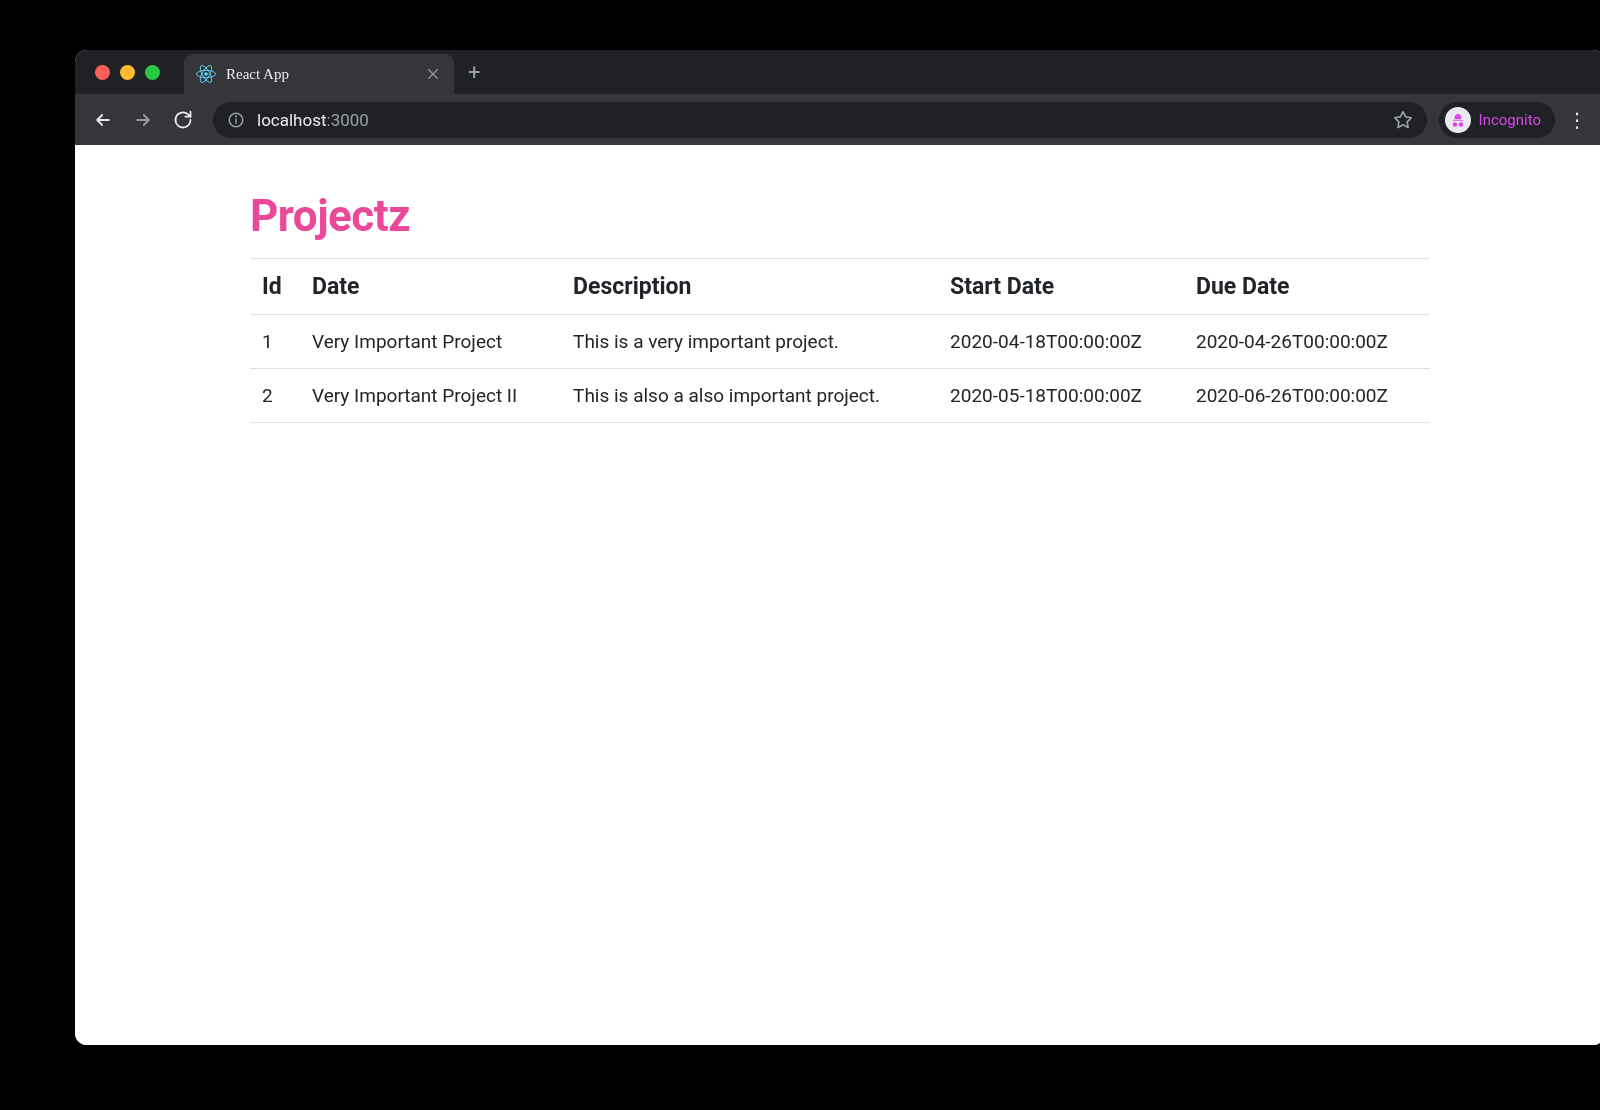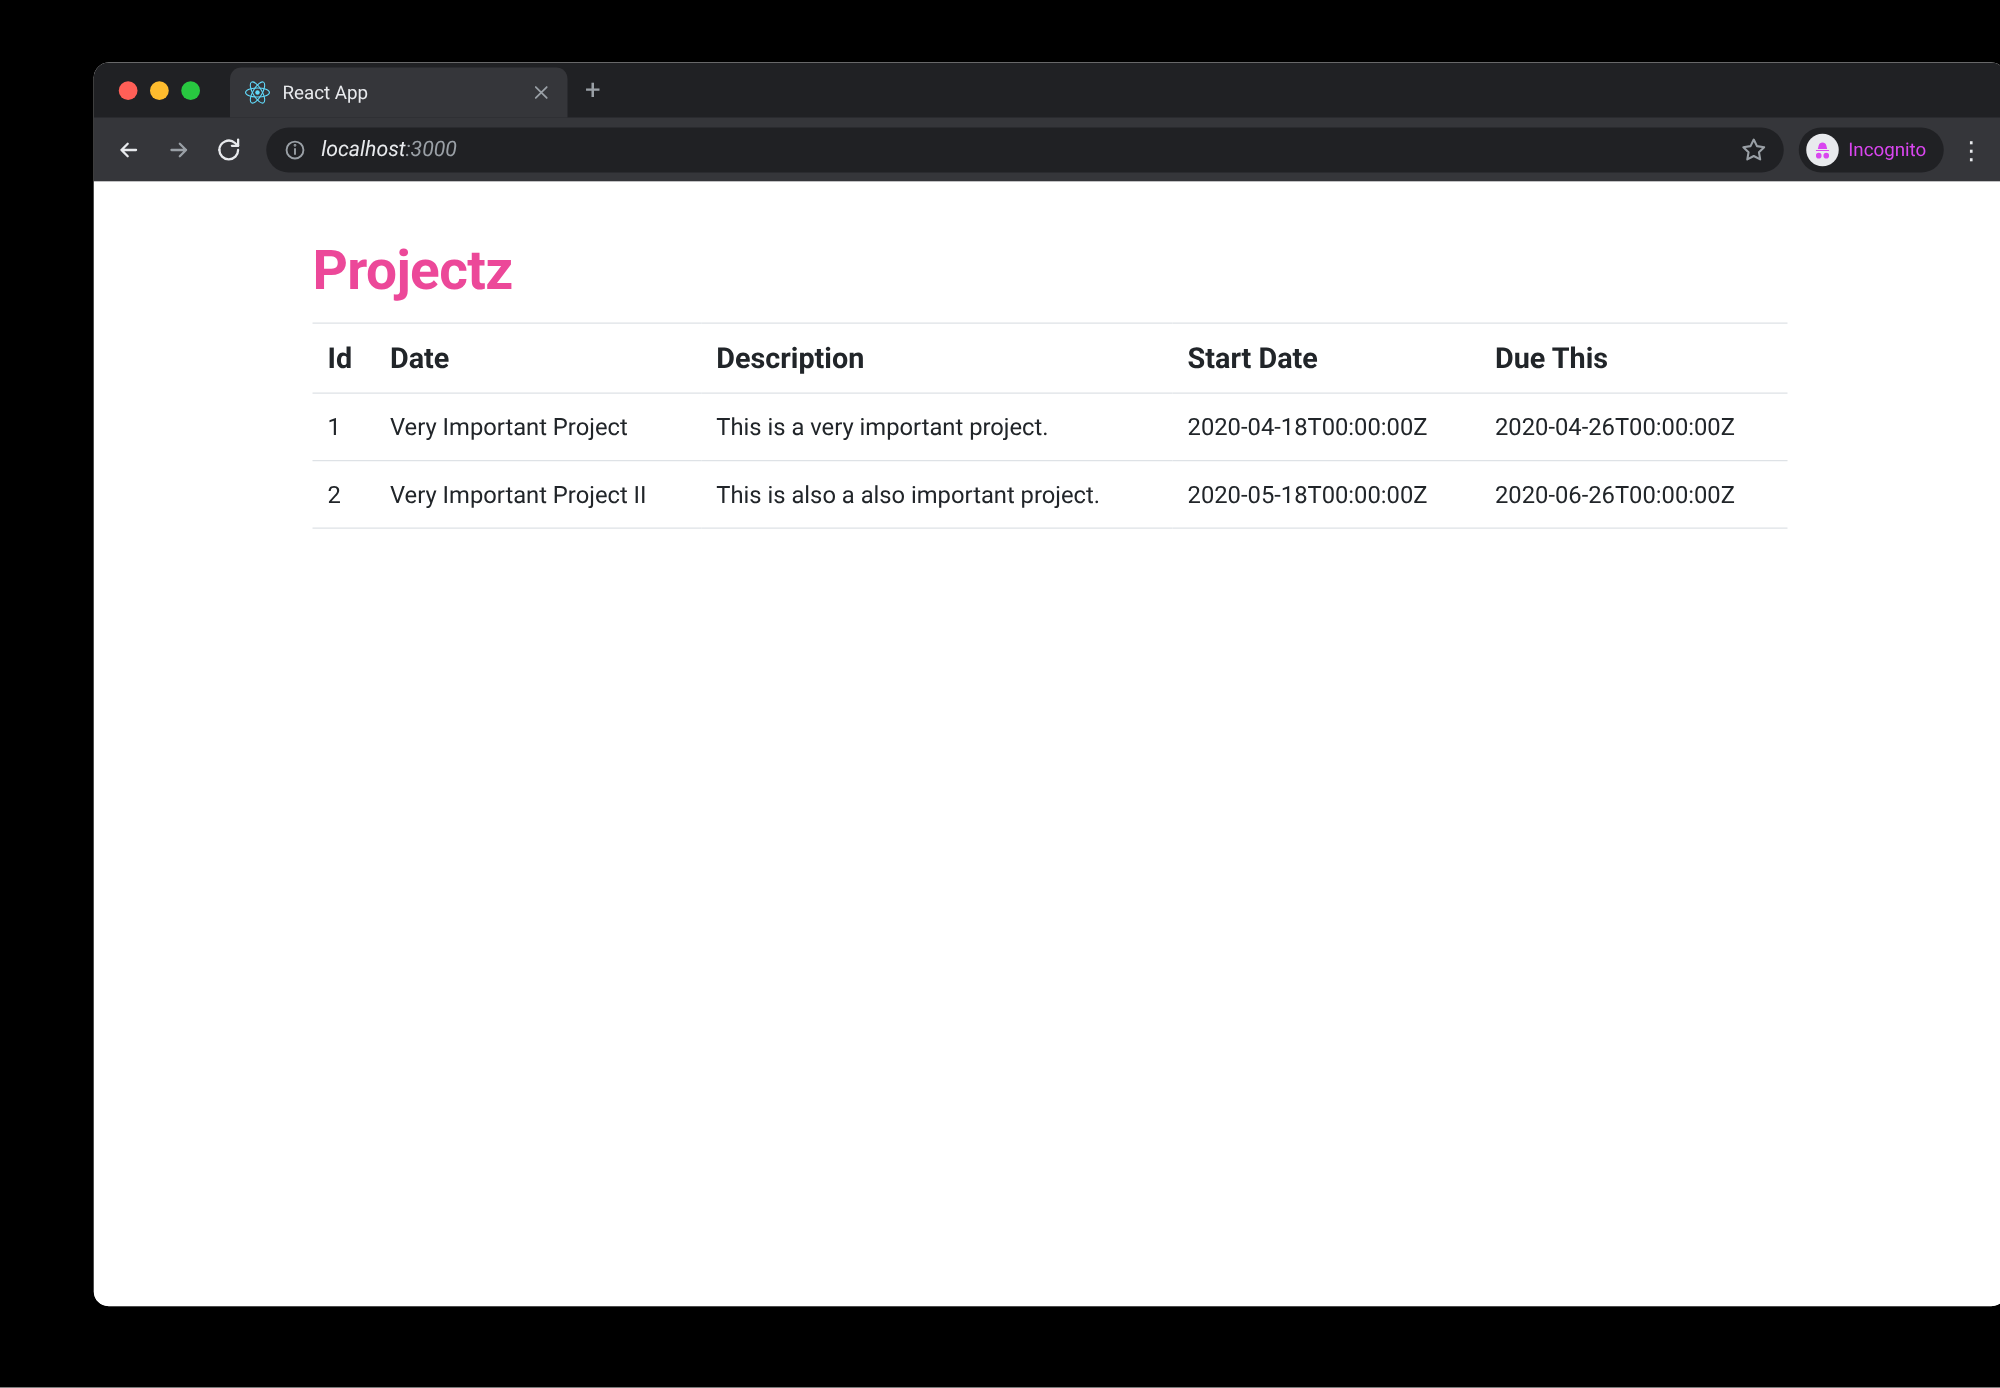--- a/index.html
+++ b/index.html
@@ -54,20 +54,21 @@
       margin-left: 12px;
       background: #35363a;
       height: 40px;
       width: 270px;
       border-radius: 9px 9px 0 0;
       display: flex;
       align-items: center;
       padding: 0 12px;
       gap: 10px;
       margin-top: 4px;
+      font-family: Liberation Serif, serif;
     }
     .tab-favicon {
       width: 20px;
       height: 20px;
       display: flex;
       align-items: center;
       justify-content: center;
     }
     .tab-favicon svg {
       width: 20px;
@@ -120,21 +121,20 @@
     .address-bar {
       flex: 1;
       height: 36px;
       background: #202124;
       border-radius: 18px;
       margin: 0 8px;
       display: flex;
       align-items: center;
       padding: 0 14px;
       gap: 12px;
-      font-style: italic;
     }
     .info-icon {
       color: #9aa0a6;
       display: flex;
       align-items: center;
     }
     .info-icon svg { width: 18px; height: 18px; }
     .url {
       flex: 1;
       color: #e8eaed;
@@ -293,21 +293,21 @@
 
   <div class="page-content">
     <h1 class="page-title">Projectz</h1>
     <table>
       <thead>
         <tr>
           <th>Id</th>
           <th>Date</th>
           <th>Description</th>
           <th>Start Date</th>
-          <th>Due This</th>
+          <th>Due Date</th>
         </tr>
       </thead>
       <tbody>
         <tr>
           <td>1</td>
           <td>Very Important Project</td>
           <td>This is a very important project.</td>
           <td>2020-04-18T00:00:00Z</td>
           <td>2020-04-26T00:00:00Z</td>
         </tr>

